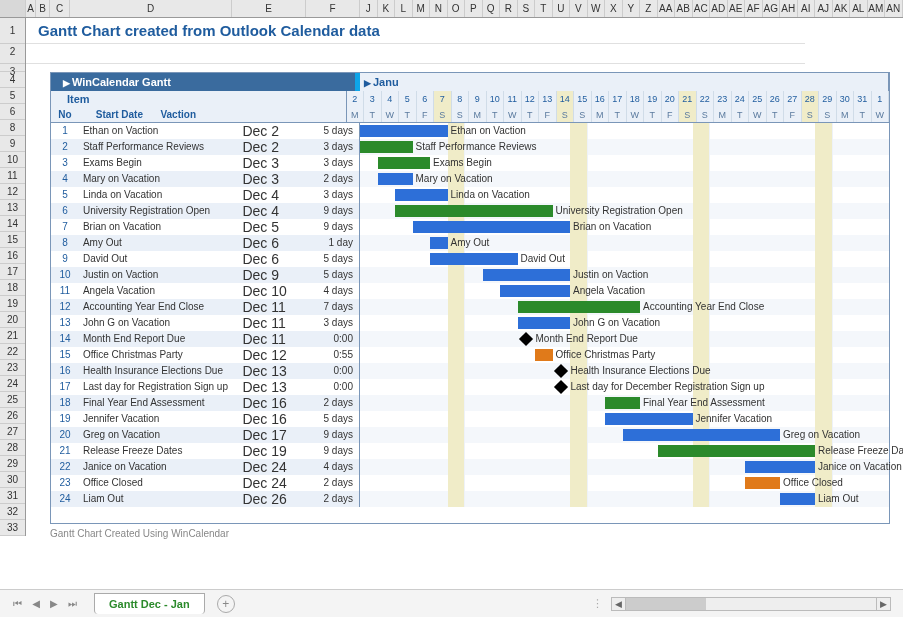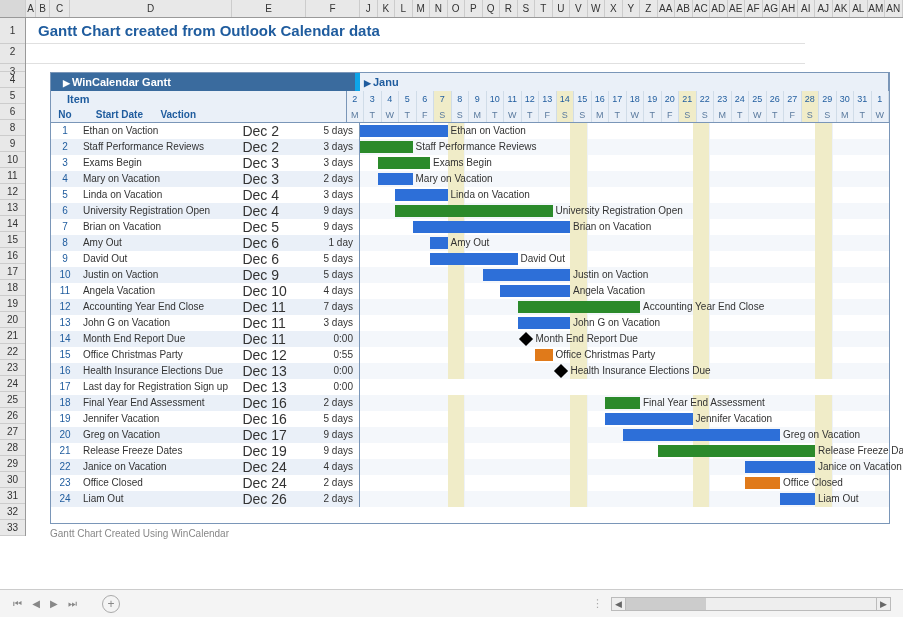--- a/index.html
+++ b/index.html
@@ -519,20 +519,28 @@
              <div class="bar-label" style="left:210.5px">Health Insurance Elections Due</div>
             </div>
   </div>
           <div class="gantt-row">
     <div class="task-cols">
       <div class="c-no">17</div>
       <div class="c-task">Last day for Registration Sign up</div>
       <div class="c-start">Dec 13</div>
       <div class="c-dur">0:00</div>
     </div>
+    <div class="timeline">
+              <div class="day-grid sat" style="left:87.5px"></div>
+              <div class="day-grid sat" style="left:210px"></div>
+              <div class="day-grid sat" style="left:332.5px"></div>
+              <div class="day-grid sat" style="left:455px"></div>
+              <div class="diamond" style="left:195.5px"></div>
+             <div class="bar-label" style="left:210.5px">Last day for December Registration Sign up</div>
+            </div>
   </div>
           <div class="gantt-row">
     <div class="task-cols">
       <div class="c-no">18</div>
       <div class="c-task">Final Year End Assessment</div>
       <div class="c-start">Dec 16</div>
       <div class="c-dur">2 days</div>
     </div>
     <div class="timeline">
               <div class="day-grid sat" style="left:87.5px"></div>
@@ -645,20 +653,21 @@
     <div class="footer-caption">Gantt Chart Created Using WinCalendar</div>
   </div>
 
   <div class="sheet-tabs">
     <div class="nav">
       <span>⏮</span>
       <span>◀</span>
       <span>▶</span>
       <span>⏭</span>
     </div>
+    <div class="tab">Gantt Dec - Jan</div>
     <div class="add">+</div>
     <div class="scroll">
       <span style="margin-right:8px;color:#aaa">⋮</span>
       <div class="scrollbar">
         <div class="arr l">◀</div>
         <div class="thumb"></div>
         <div class="arr r">▶</div>
       </div>
     </div>
   </div>

